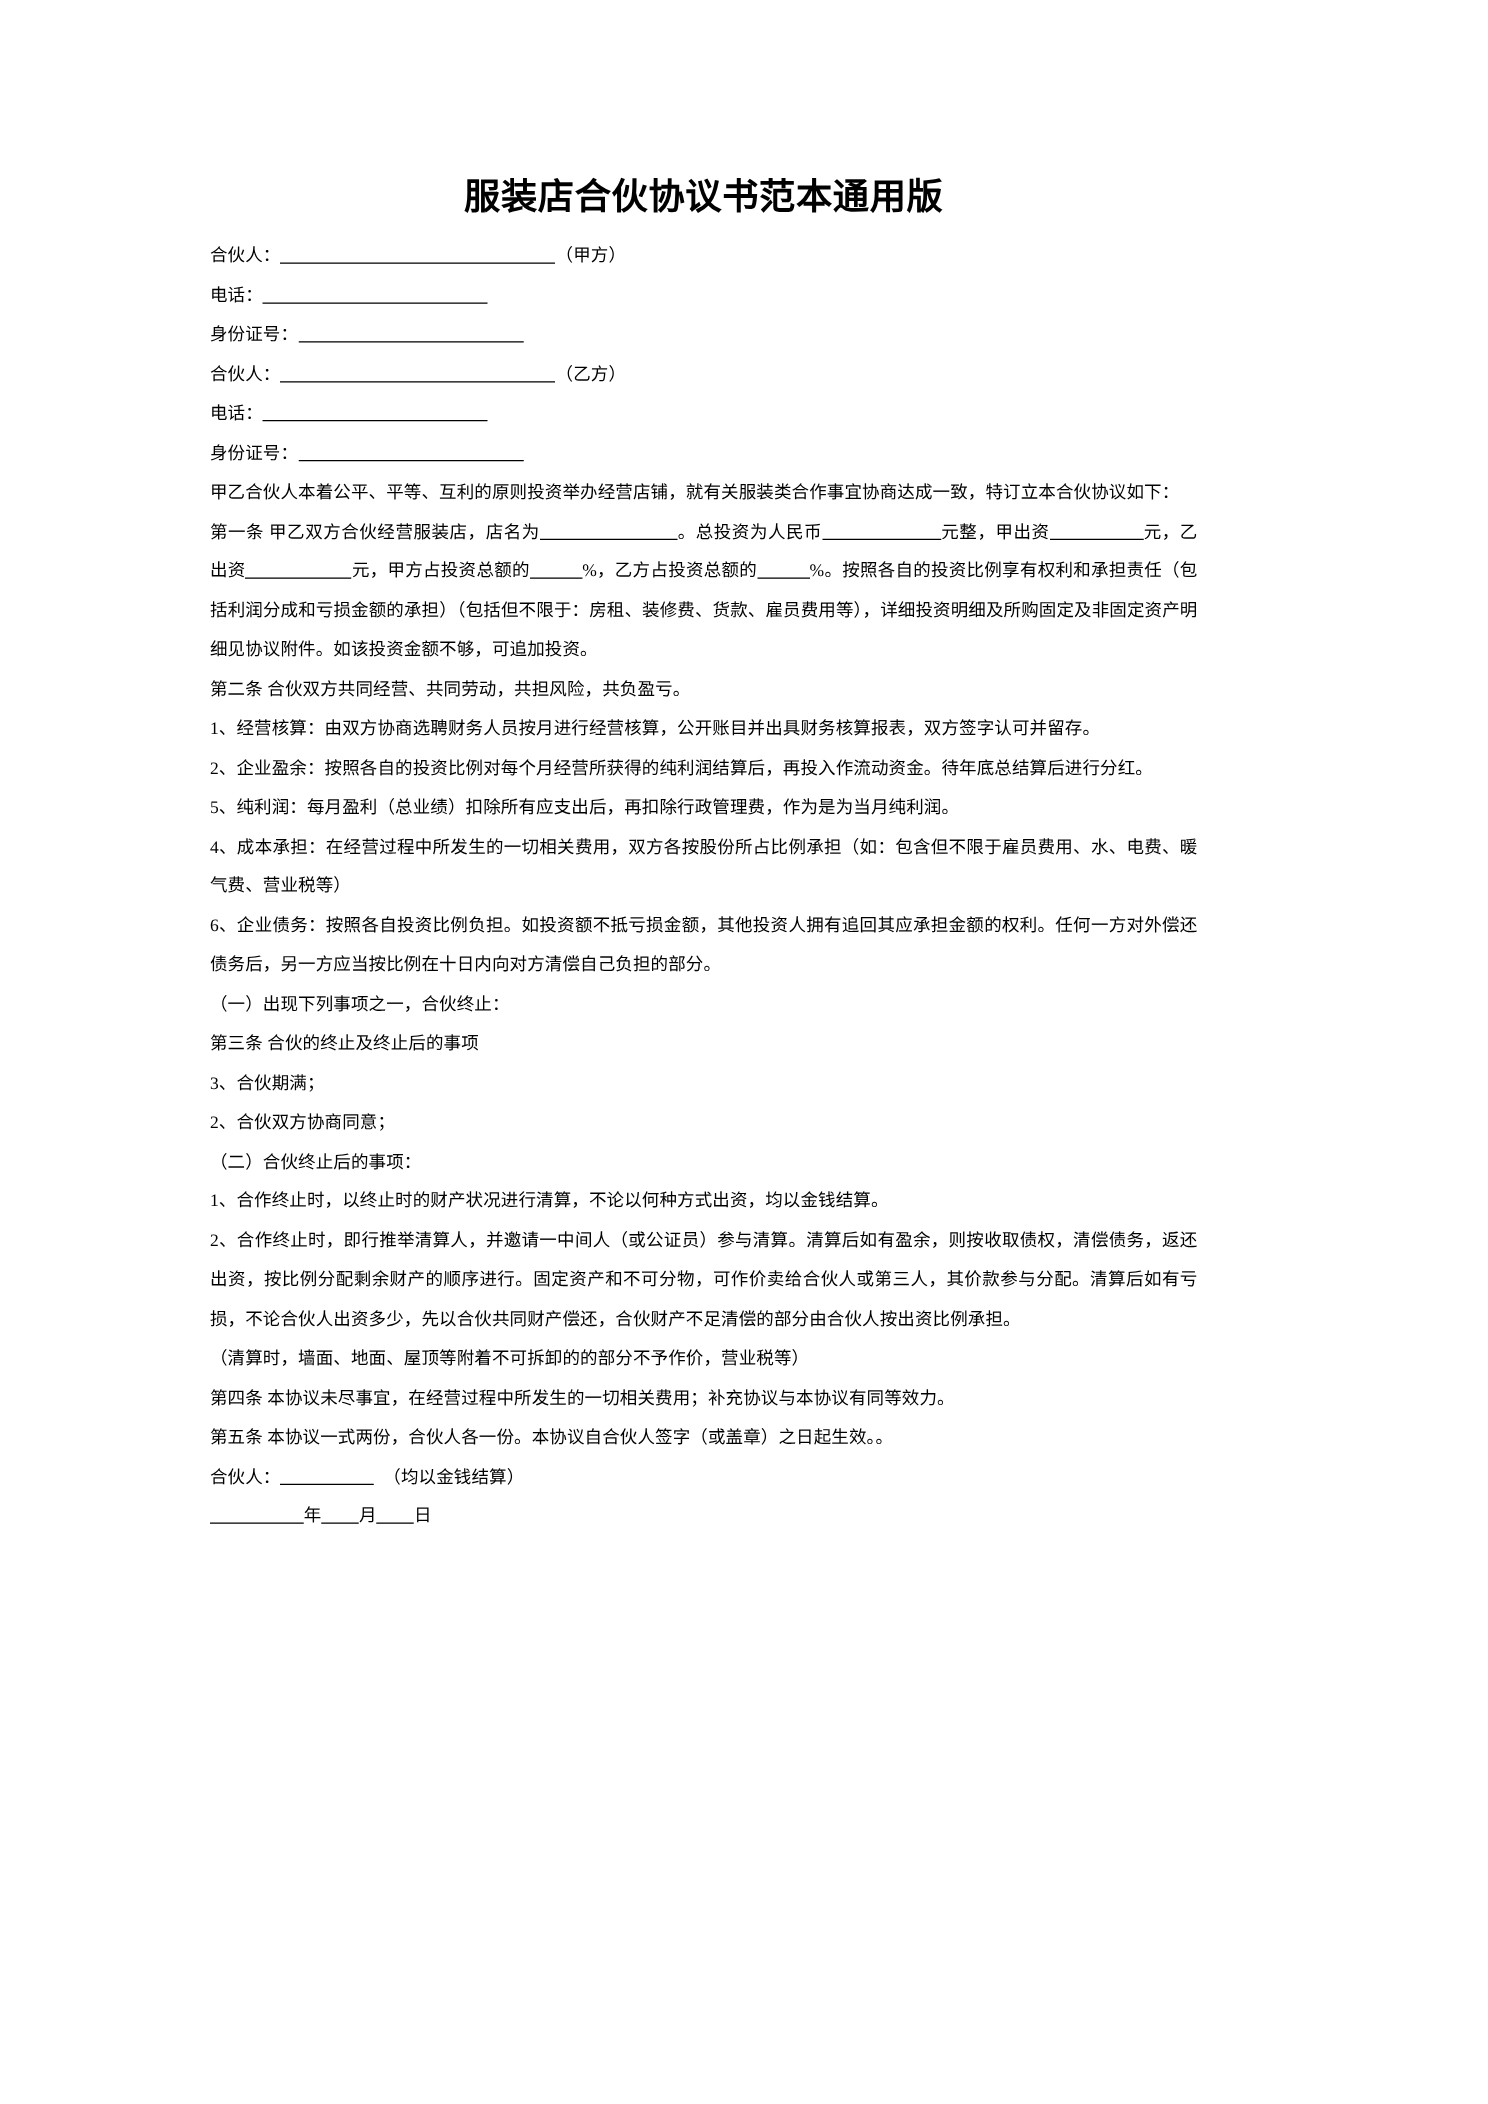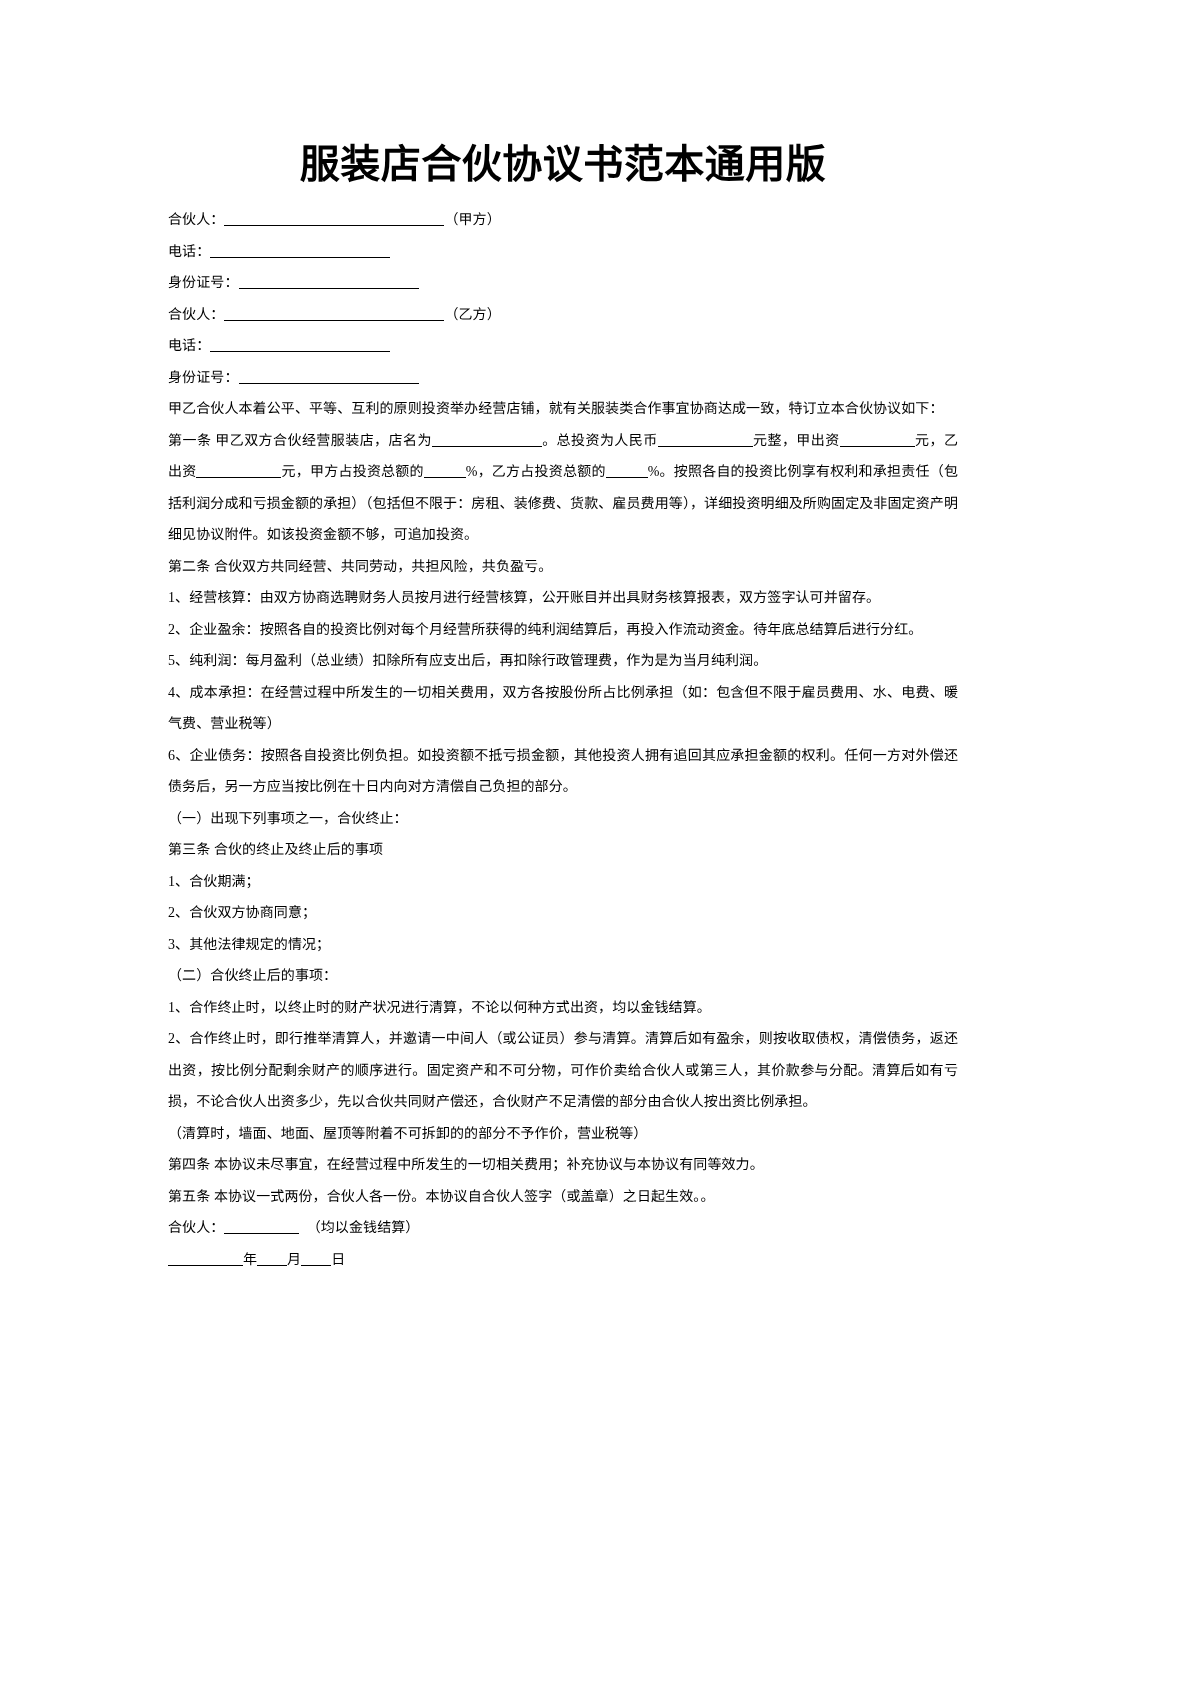--- a/index.html
+++ b/index.html
@@ -25,21 +25,21 @@
   }
 
   .content {
     position: absolute;
     left: 168px;
     top: 140px;
     width: 790px;
   }
 
   .doc-title {
-    font-size: 40px;
+    font-size: 29px;
     font-weight: bold;
     text-align: center;
     letter-spacing: 0.5px;
     margin: 0 0 14px 0;
     line-height: 1.25;
     font-family: "Liberation Serif", "DejaVu Serif", serif;
   }
 
   .para {
     font-size: 14px;
@@ -101,23 +101,22 @@
 
     <p class="para">第二条 合伙双方共同经营、共同劳动，共担风险，共负盈亏。</p>
     <p class="para">1、经营核算：由双方协商选聘财务人员按月进行经营核算，公开账目并出具财务核算报表，双方签字认可并留存。</p>
     <p class="para">2、企业盈余：按照各自的投资比例对每个月经营所获得的纯利润结算后，再投入作流动资金。待年底总结算后进行分红。</p>
     <p class="para">5、纯利润：每月盈利（总业绩）扣除所有应支出后，再扣除行政管理费，作为是为当月纯利润。</p>
     <p class="para">4、成本承担：在经营过程中所发生的一切相关费用，双方各按股份所占比例承担（如：包含但不限于雇员费用、水、电费、暖气费、营业税等）</p>
     <p class="para">6、企业债务：按照各自投资比例负担。如投资额不抵亏损金额，其他投资人拥有追回其应承担金额的权利。任何一方对外偿还债务后，另一方应当按比例在十日内向对方清偿自己负担的部分。</p>
 
     <p class="para">（一）出现下列事项之一，合伙终止：</p>
     <p class="para">第三条 合伙的终止及终止后的事项</p>
-    <p class="para">1、合伙期满；</p>
+    <p class="para">3、合伙期满；</p>
     <p class="para">2、合伙双方协商同意；</p>
-    <p class="para">3、其他法律规定的情况；</p>
     <p class="para">（二）合伙终止后的事项：</p>
     <p class="para">1、合作终止时，以终止时的财产状况进行清算，不论以何种方式出资，均以金钱结算。</p>
     <p class="para">2、合作终止时，即行推举清算人，并邀请一中间人（或公证员）参与清算。清算后如有盈余，则按收取债权，清偿债务，返还出资，按比例分配剩余财产的顺序进行。固定资产和不可分物，可作价卖给合伙人或第三人，其价款参与分配。清算后如有亏损，不论合伙人出资多少，先以合伙共同财产偿还，合伙财产不足清偿的部分由合伙人按出资比例承担。</p>
     <p class="para">（清算时，墙面、地面、屋顶等附着不可拆卸的的部分不予作价，营业税等）</p>
 
     <p class="para">第四条 本协议未尽事宜，在经营过程中所发生的一切相关费用；补充协议与本协议有同等效力。</p>
 
     <p class="para">第五条 本协议一式两份，合伙人各一份。本协议自合伙人签字（或盖章）之日起生效。。</p>
 
     <p class="para field-line"><span>合伙人：</span><span class="blank w75"></span><span class="sp"></span><span>（均以金钱结算）</span></p>

